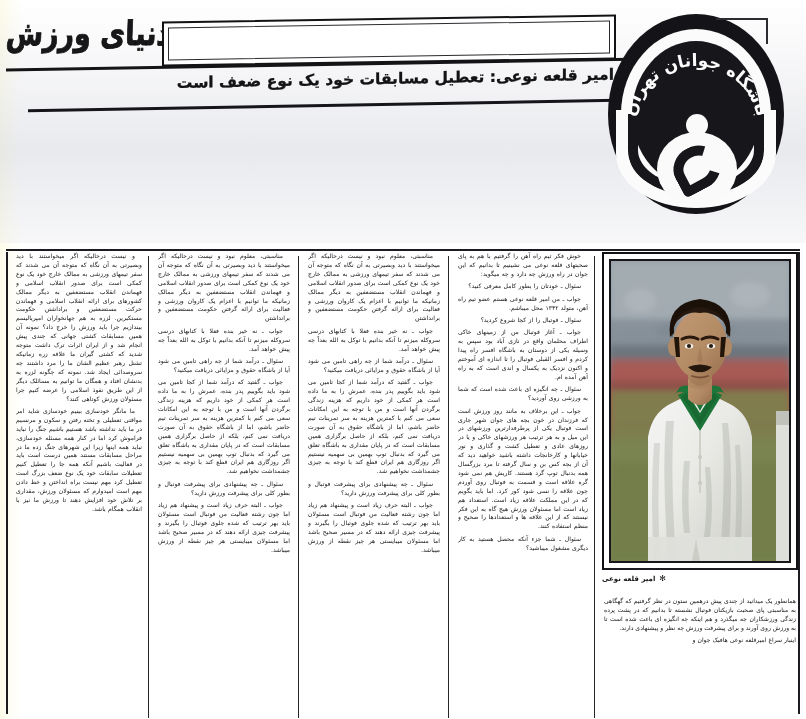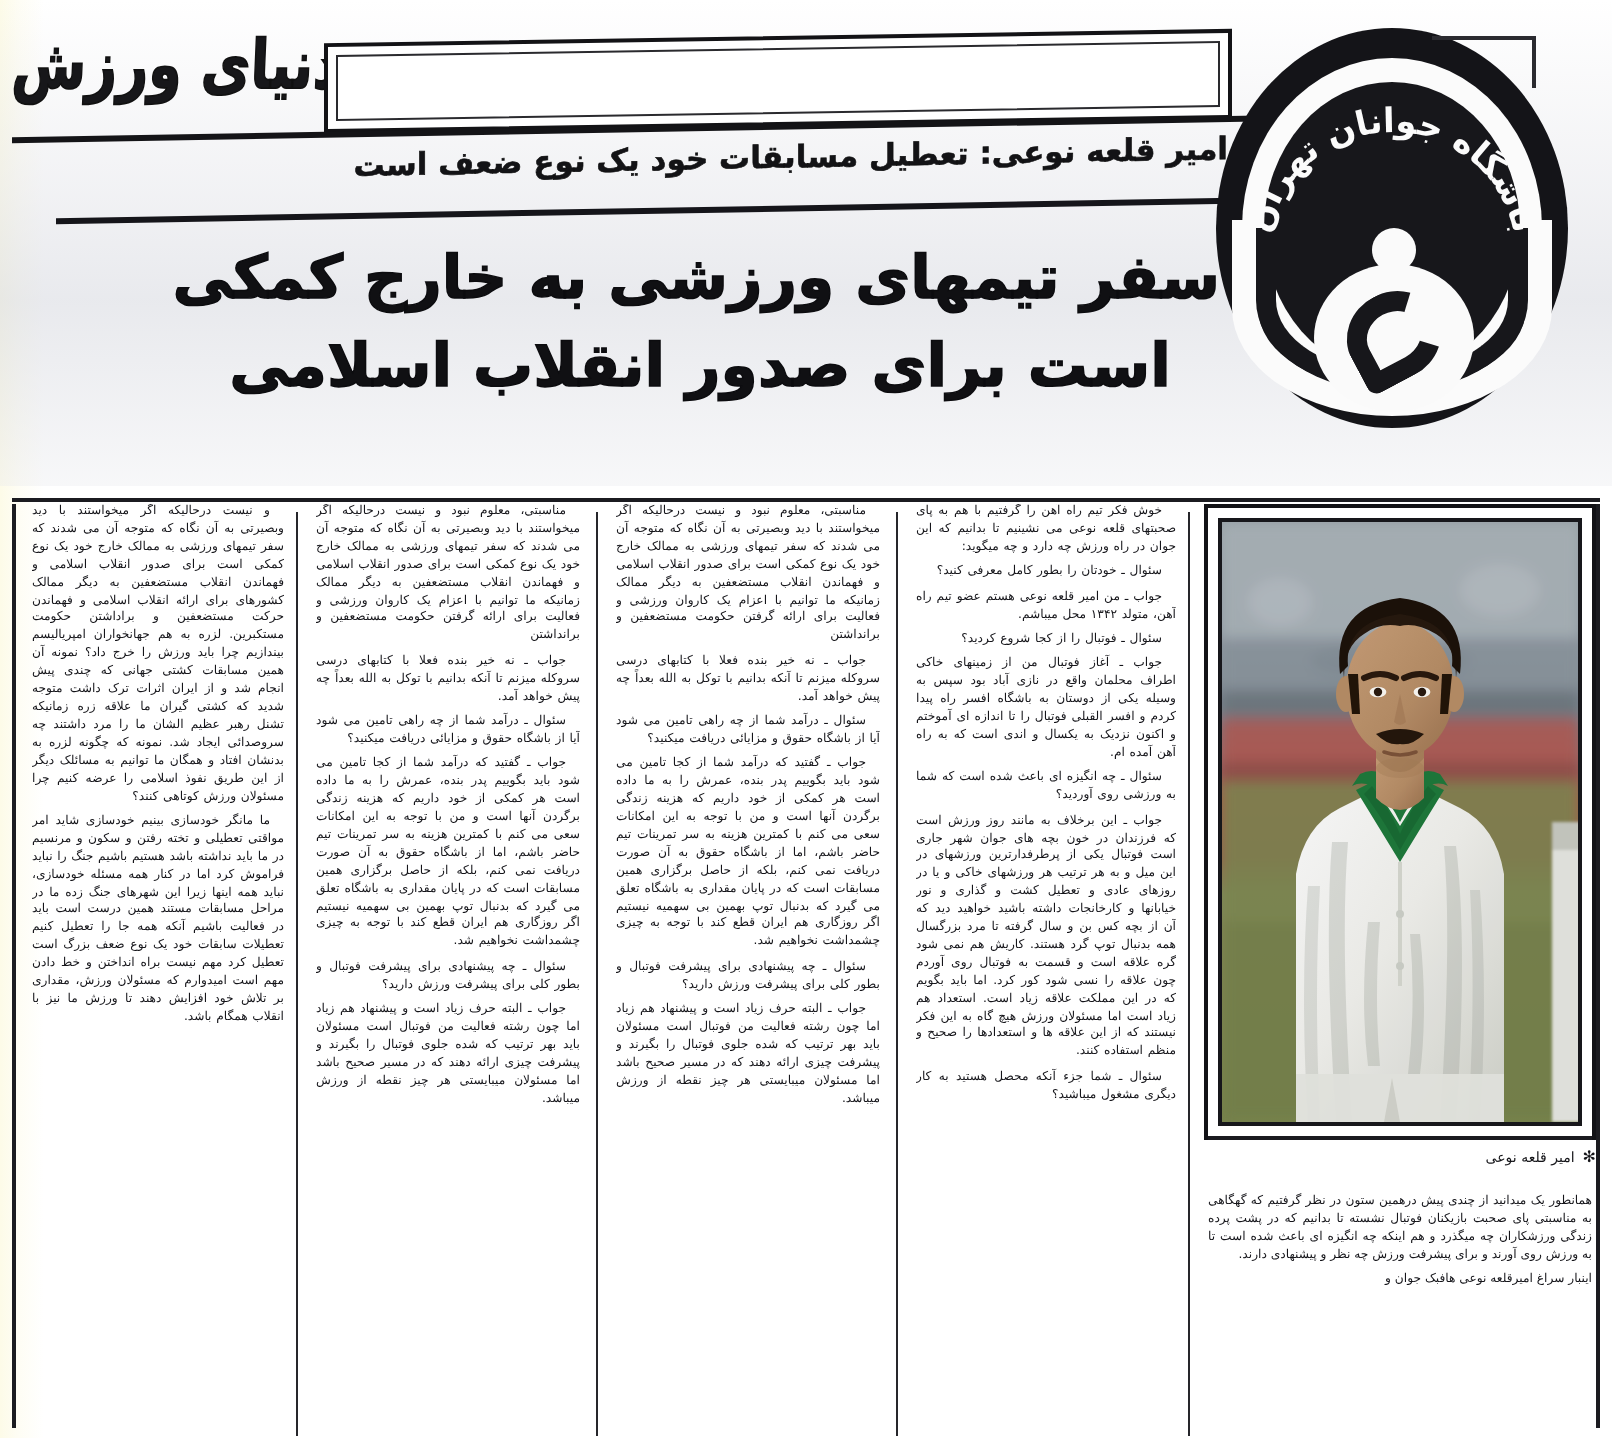--- a/index.html
+++ b/index.html
@@ -155,22 +155,22 @@
     position:absolute;left:5px;top:5px;right:5px;bottom:5px;
     border:2px solid #17171b;box-sizing:border-box;overflow:hidden;
   }
   .photo{
     position:absolute;left:0;top:0;width:100%;height:100%;
     overflow:hidden;background:#6d7a55;
   }
   .photo svg{display:block;width:100%;height:100%;}
   .photo-caption{
     position:absolute;left:0;top:322px;width:196px;
-    text-align:right;direction:rtl;
-    font-size:7px;font-weight:normal;color:#141418;
+    text-align:left;direction:rtl;
+    font-size:7px;font-weight:bold;color:#141418;
   }
   .cap-star{display:inline-block;margin-left:4px;font-size:8px;}
   .cap-rule{
     position:absolute;left:2px;top:-6px;width:192px;height:2px;background:#1a1a1f;
   }
   .photo-under{
     position:absolute;left:598px;top:344px;width:192px;height:118px;
     direction:rtl;text-align:justify;color:#15151a;
     font-size:6.1px;line-height:9px;overflow:hidden;
   }
@@ -194,24 +194,20 @@
     </div>
 
     <div class="hrule-a"></div>
 
     <div class="kicker-wrap">
       <div class="kicker">امیر قلعه نوعی:        تعطیل  مسابقات  خود یک نوع ضعف است</div>
     </div>
 
     <div class="hrule-b"></div>
 
-    <div class="headline-wrap">
-      <div class="headline-line l1">سفر تیمهای ورزشی به خارج کمکی</div>
-      <div class="headline-line l2">است برای صدور انقلاب اسلامی</div>
-    </div>
 
     <div class="logo">
       <div class="logo-oval"></div>
       <div class="logo-ring"></div>
       <div class="logo-core"></div>
       <div class="logo-arc"></div>
       <div class="logo-arc2"></div>
       <div class="logo-dot"></div>
       <div class="logo-glyph">
         <div class="logo-glyph-in"></div>

